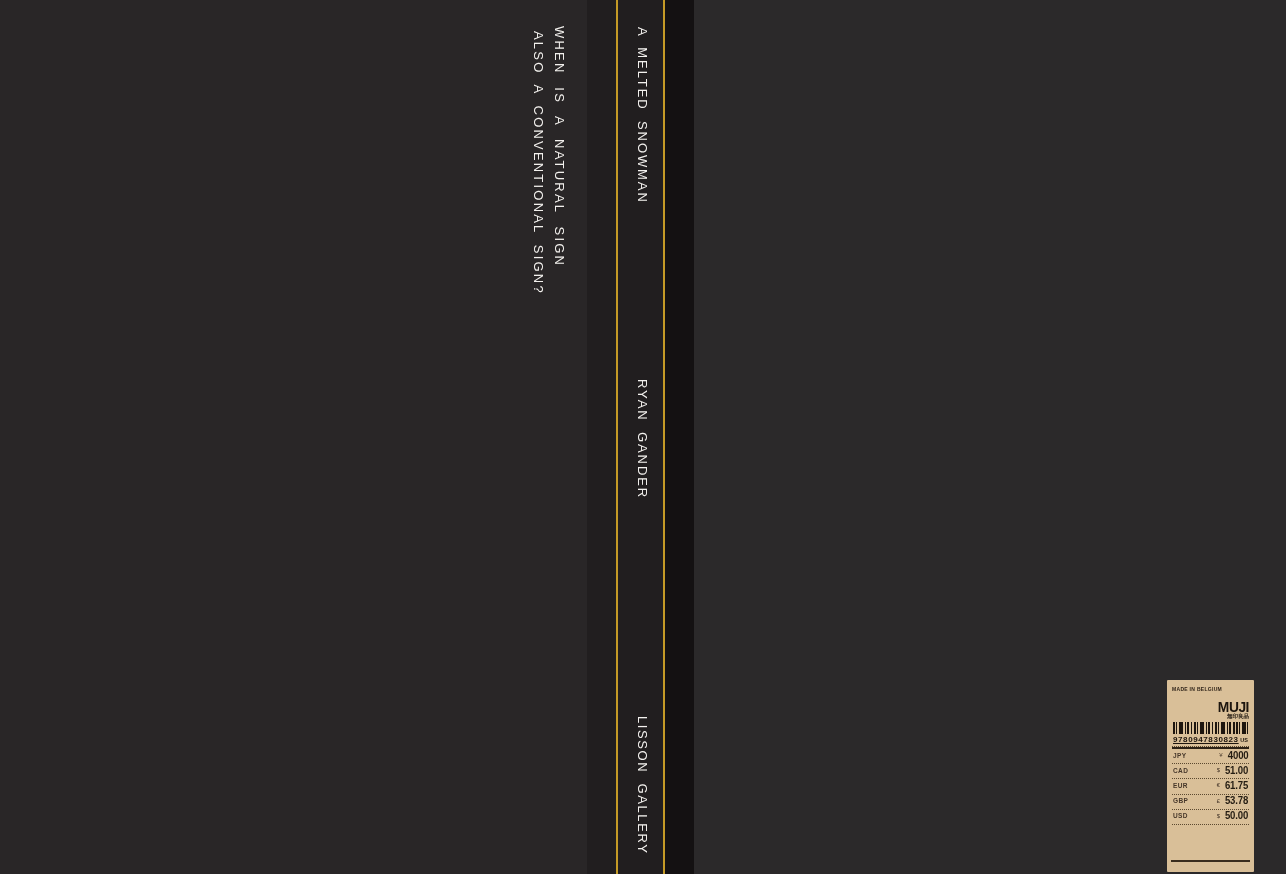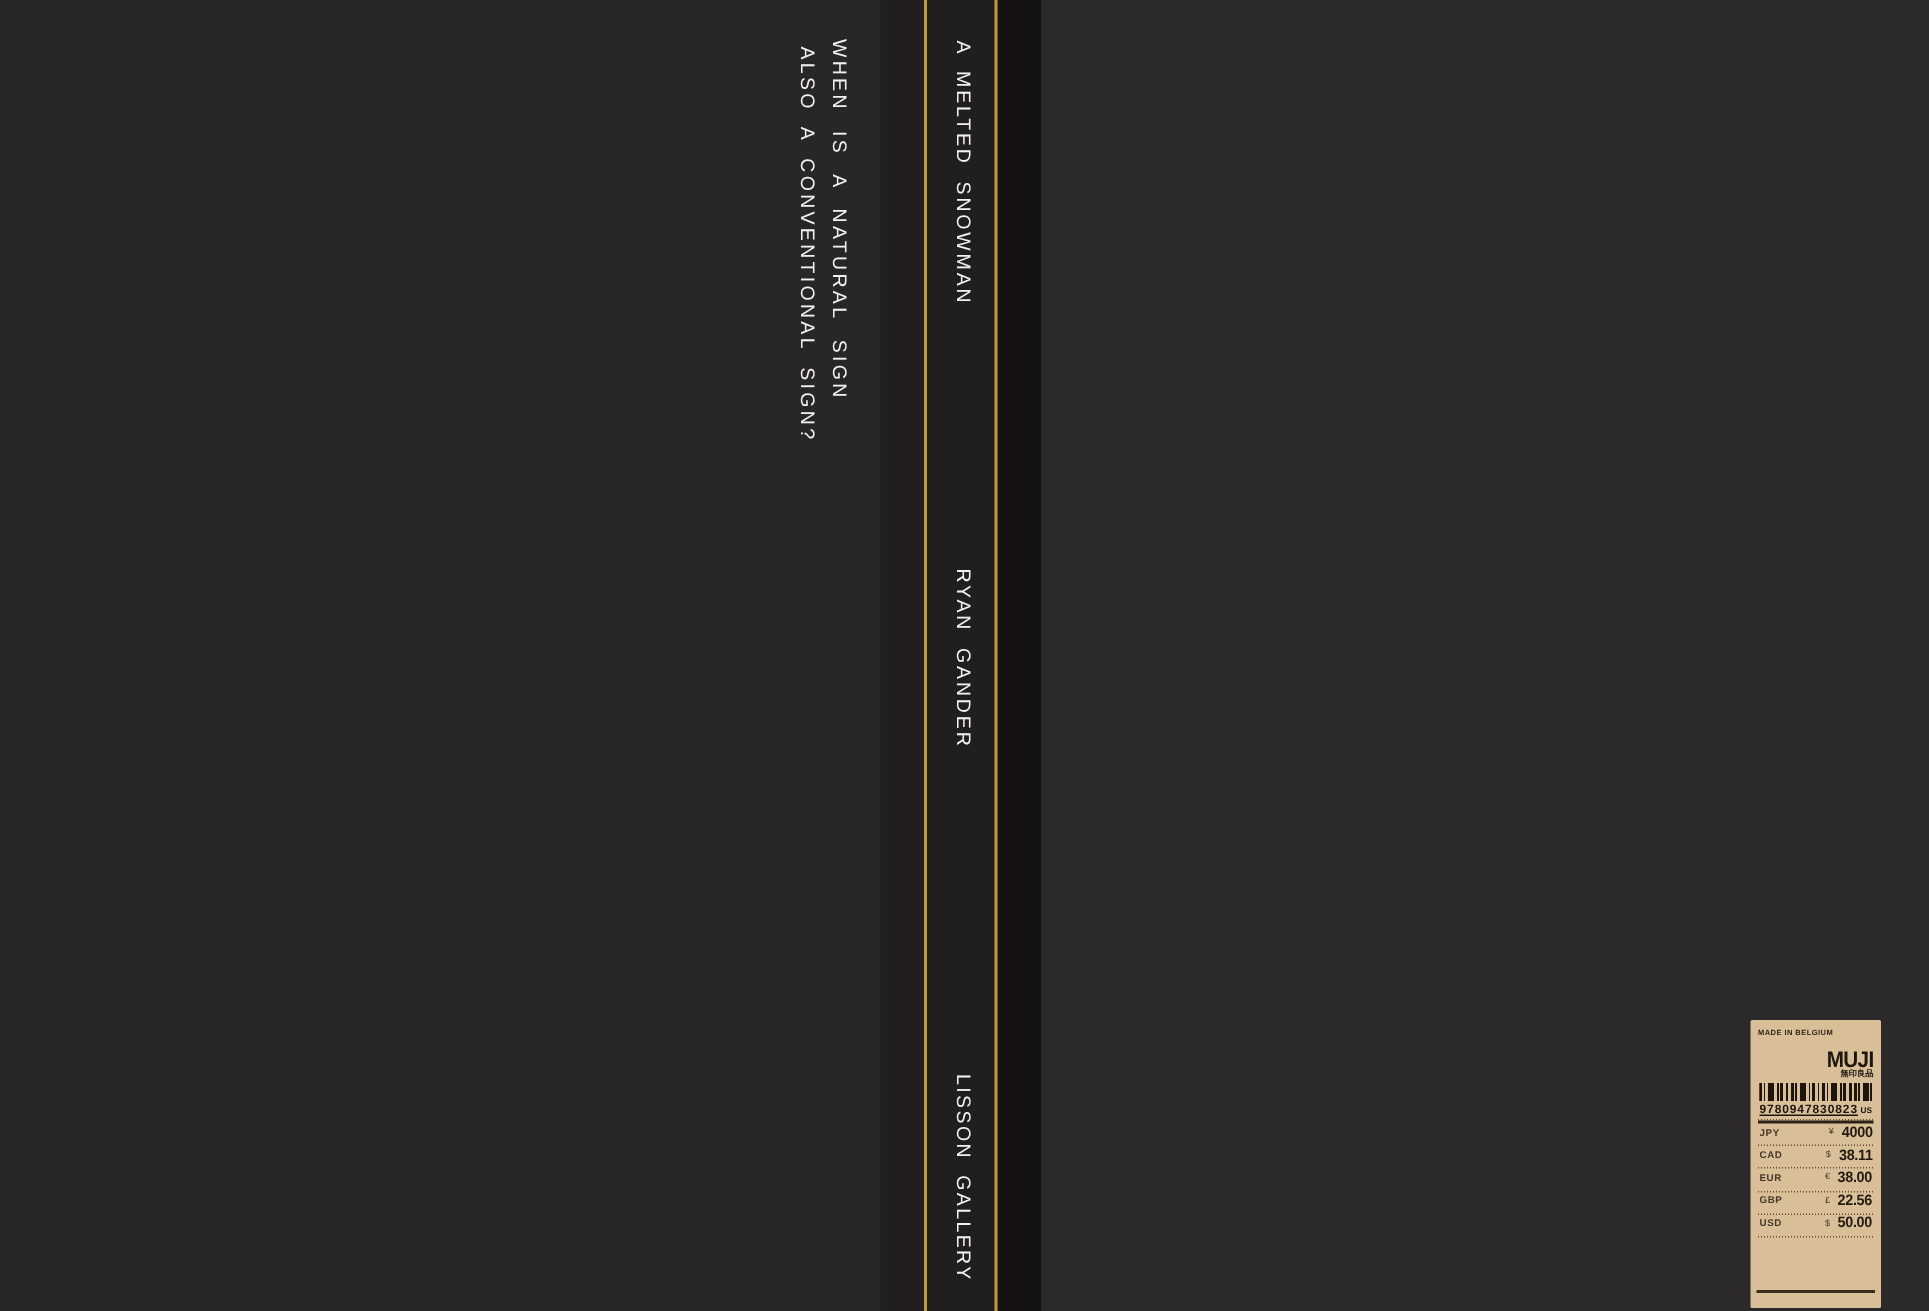--- a/index.html
+++ b/index.html
@@ -152,33 +152,33 @@
     <div id="price-table">
         <div class="prow">
           <span class="cur-code">JPY</span>
           <span class="cur-symbol">¥</span>
           <span class="cur-value">4000</span>
         </div>
         <div class="dotline"></div>
         <div class="prow">
           <span class="cur-code">CAD</span>
           <span class="cur-symbol">$</span>
-          <span class="cur-value">38.11</span>
+          <span class="cur-value">51.00</span>
         </div>
         <div class="dotline"></div>
         <div class="prow">
           <span class="cur-code">EUR</span>
           <span class="cur-symbol">€</span>
-          <span class="cur-value">38.00</span>
+          <span class="cur-value">61.75</span>
         </div>
         <div class="dotline"></div>
         <div class="prow">
           <span class="cur-code">GBP</span>
           <span class="cur-symbol">£</span>
-          <span class="cur-value">22.56</span>
+          <span class="cur-value">53.78</span>
         </div>
         <div class="dotline"></div>
         <div class="prow">
           <span class="cur-code">USD</span>
           <span class="cur-symbol">$</span>
           <span class="cur-value">50.00</span>
         </div>
         <div class="dotline"></div>
       </div>
     <div class="sticker-footer-line"></div>

